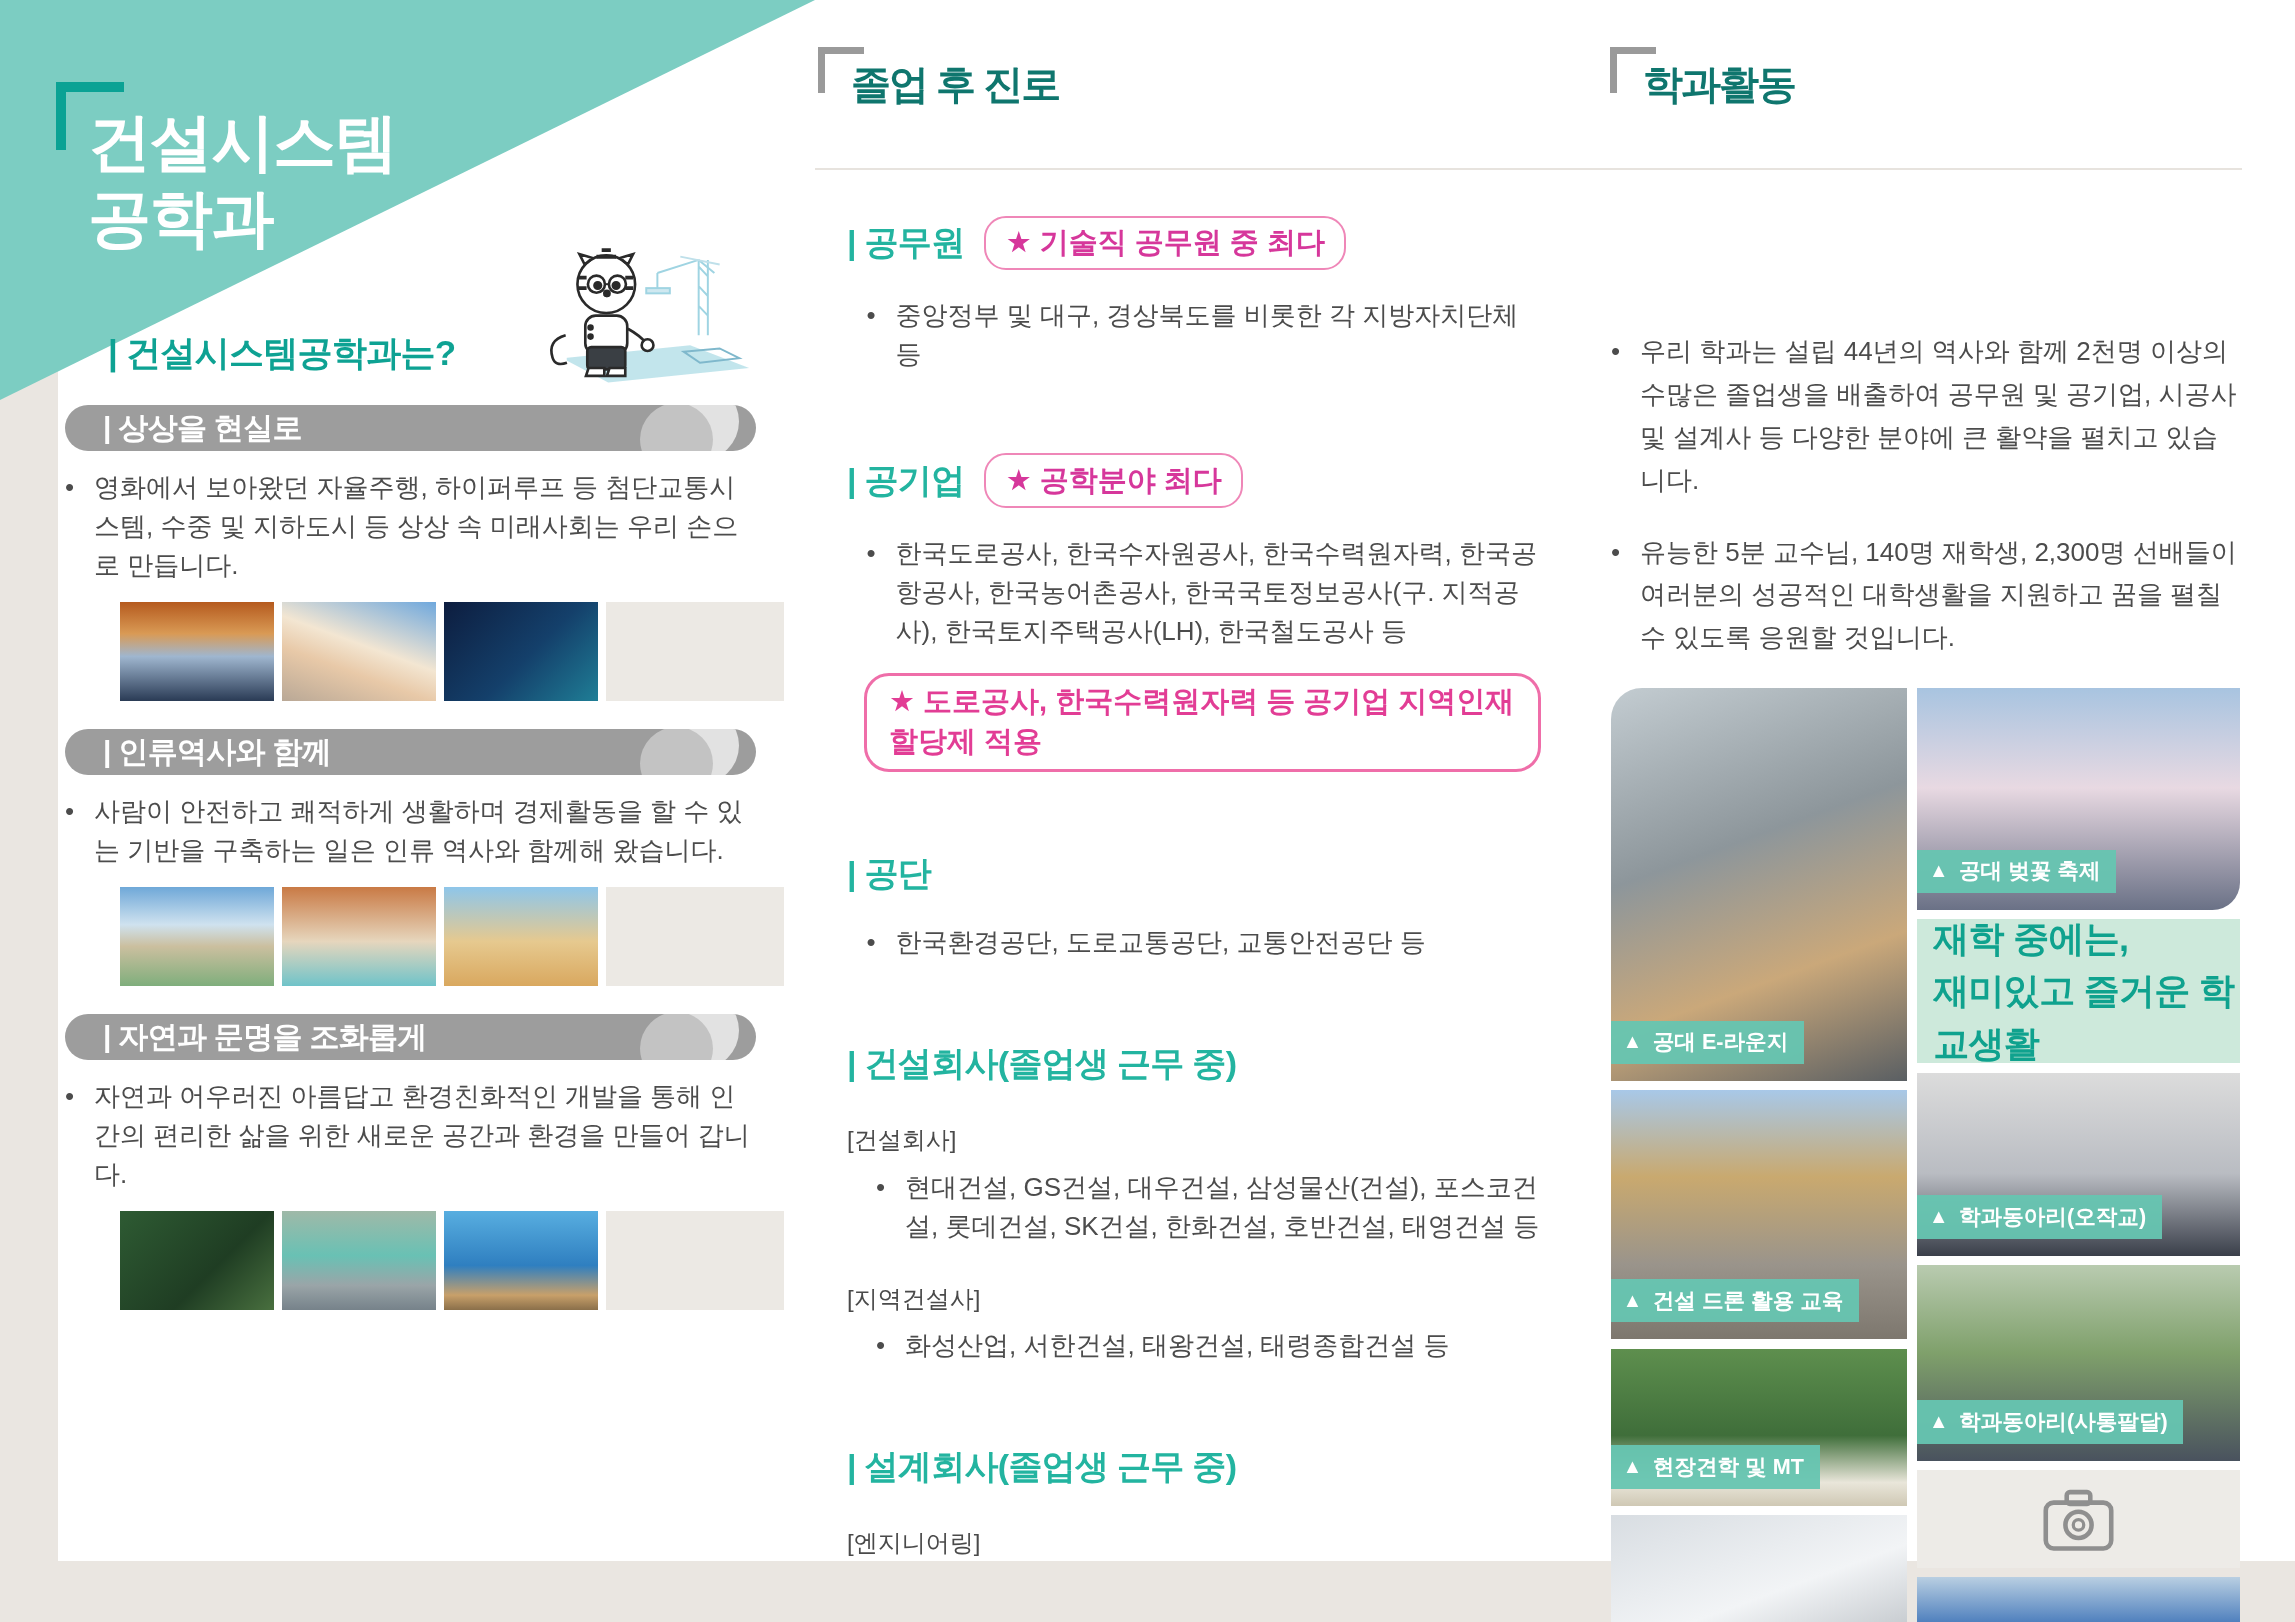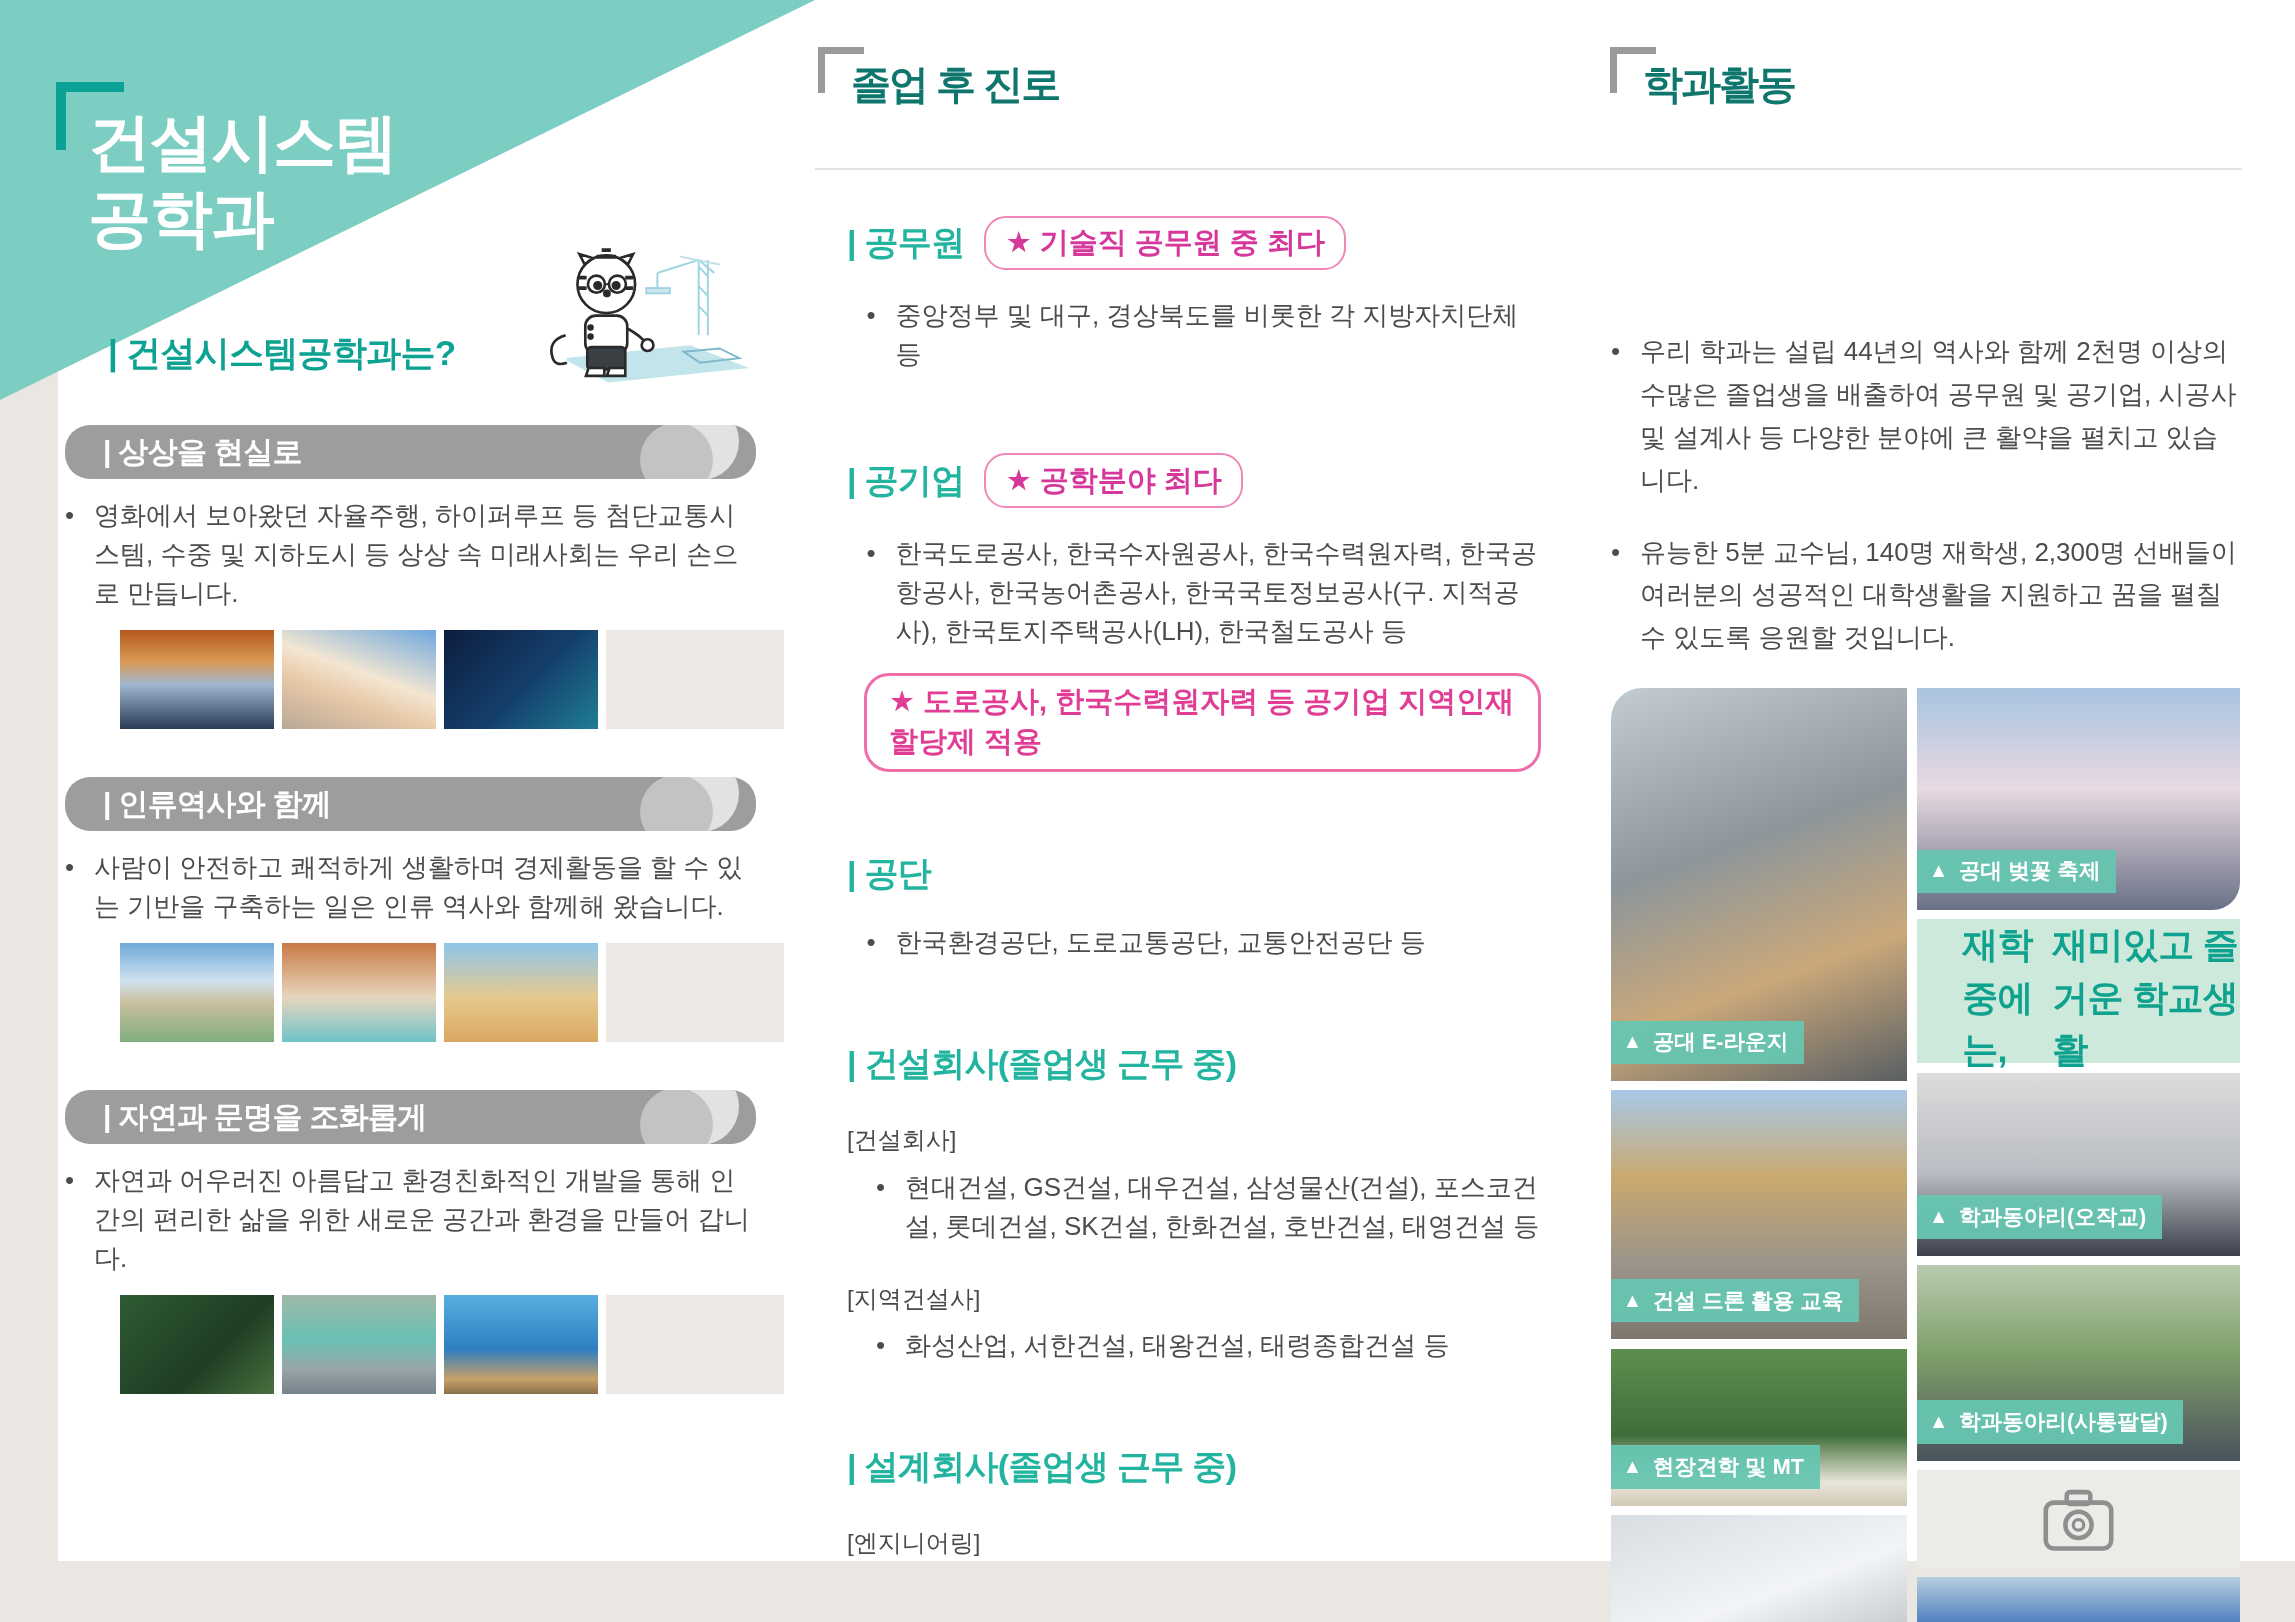--- a/index.html
+++ b/index.html
@@ -25,21 +25,21 @@
   .title-bracket{width:39px;height:39px;border-top:7.9px solid #9a9a9a;border-left:7.9px solid #9a9a9a;
                  flex:0 0 auto;}
   .col-title h1{margin:17px 0 0 -13px;font-size:40px;font-weight:bold;color:#0f766e;
                 letter-spacing:-2px;line-height:1;}
 
   
   .col1{left:65px;top:330px;width:691px;z-index:2;}
   .about-h{margin:0 0 27.5px 43px;font-size:35px;font-weight:bold;color:#0ea293;letter-spacing:-0.7px;}
   .yellow-box{background:#fcfae2;padding:30px 27.5px 33px 27.5px;font-size:27.5px;line-height:1.7;
               color:#59584d;text-align:justify;}
-  .gbar{margin-top:48px;height:54px;background:#9d9d9d;border-radius:25px;position:relative;
+  .gbar{margin-top:28px;height:46px;background:#9d9d9d;border-radius:25px;position:relative;
         display:flex;align-items:center;padding-left:38px;overflow:hidden;}
   .gbar .gbar-label{color:#ffffff;font-size:30px;font-weight:bold;letter-spacing:-0.7px;}
   .shell{position:absolute;right:17px;top:-22px;width:77px;height:77px;border-radius:50%;
          background:#e2e2e2;}
   .shell::after{content:"";position:absolute;left:-22px;top:19.6px;width:73px;height:73px;
                 border-radius:50%;background:#c3c3c3;}
   .bl{display:flex;margin-top:17px;font-size:26px;line-height:1.5;color:#4c4c4c;}
   .bl .bm{flex:0 0 29px;text-align:left;}
   .bl p{margin:0;}
   .imgrow{margin:17px 0 0 55px;display:flex;gap:7.9px;}
@@ -83,22 +83,22 @@
   .col3 .bl{margin-top:0;margin-bottom:29px;line-height:1.65;}
   .grid{display:flex;gap:10.5px;margin-top:19.6px;}
   .gcol{display:flex;flex-direction:column;gap:9.2px;}
   .gcol.gl{width:296px;}
   .gcol.gr{width:323px;}
   .gph{position:relative;width:100%;}
   .cap{position:absolute;left:0;bottom:17px;background:rgba(102,197,177,0.95);color:#fff;
        font-size:21.6px;font-weight:bold;padding:6.5px 15.7px 7.9px 11.8px;display:flex;gap:10.5px;
        align-items:center;white-space:nowrap;}
   .cap .tri{font-size:19.6px;}
-  .hl-box{background:#cde9db;display:flex;flex-direction:row;justify-content:center;
-          padding-left:45px;}
+  .hl-box{background:#cde9db;display:flex;flex-direction:column;justify-content:center;
+          padding-left:16px;}
   .hl-box .hl{color:#0fa28e;font-size:36px;font-weight:bold;line-height:1.45;letter-spacing:-0.7px;}
   .cam-box{background:#edebe7;display:flex;align-items:center;justify-content:center;}
 
   .r-lounge{height:393px;border-top-left-radius:31px;}
   .r-drone{height:249px;}
   .r-mt{height:157px;}
   .r-poster{height:196px;}
   .r-cherry{height:222px;border-bottom-right-radius:27.5px;}
   .r-hl{height:144px;}
   .r-club1{height:183px;}

